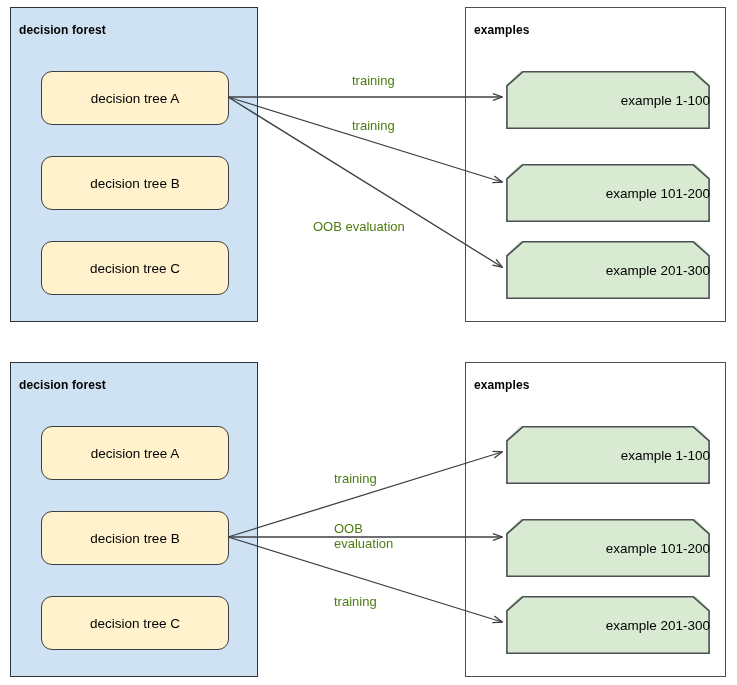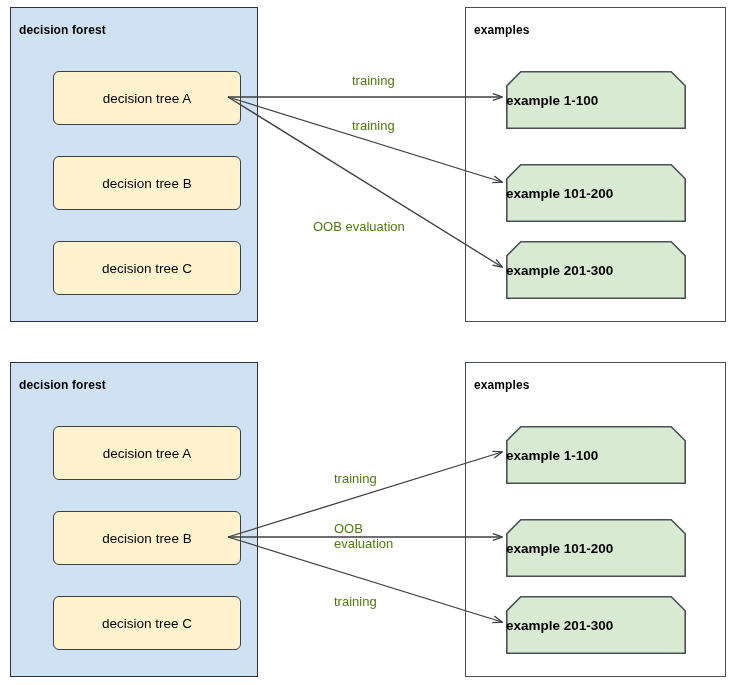--- a/index.html
+++ b/index.html
@@ -59,50 +59,49 @@
     text-align: left;
     font-size: 12px;
     font-weight: bold;
     letter-spacing: .1px;
     margin-left: 8px;
   }
 
   
   .tree-card {
     position: absolute;
-    left: 42px;
+    left: 30px;
     width: 188px;
     height: 54px;
     background: #fff2cc;
     border: 1.4px solid #3c3f44;
-    border-radius: 6px;
+    border-radius: 11px;
     box-sizing: border-box;
     display: flex;
     align-items: center;
     justify-content: center;
     font-size: 13.5px;
   }
   .tree-a { top: 63px; }
   .tree-b { top: 148px; }
   .tree-c { top: 233px; text-align: center; }
 
   
   .ex-card {
     position: absolute;
     left: 40px;
-    width: 180px;
+    width: 204px;
     height: 58px;
     background: #d9ead3;
     box-sizing: border-box;
     display: flex;
     align-items: center;
-    justify-content: flex-start;
+    justify-content: flex-end;
     font-size: 13.5px;
     clip-path: polygon(0 14px, 14px 0, calc(100% - 14px) 0, 100% 14px, 100% 100%, 0 100%);
-    font-weight: bold;
   }
   .ex-card .ex-outline {
     position: absolute;
     left: 0; top: 0;
     width: 100%; height: 100%;
     pointer-events: none;
   }
   .ex-label { position: relative; z-index: 2; }
   .ex-1 { top: 63px; }
   .ex-2 { top: 156px; }

